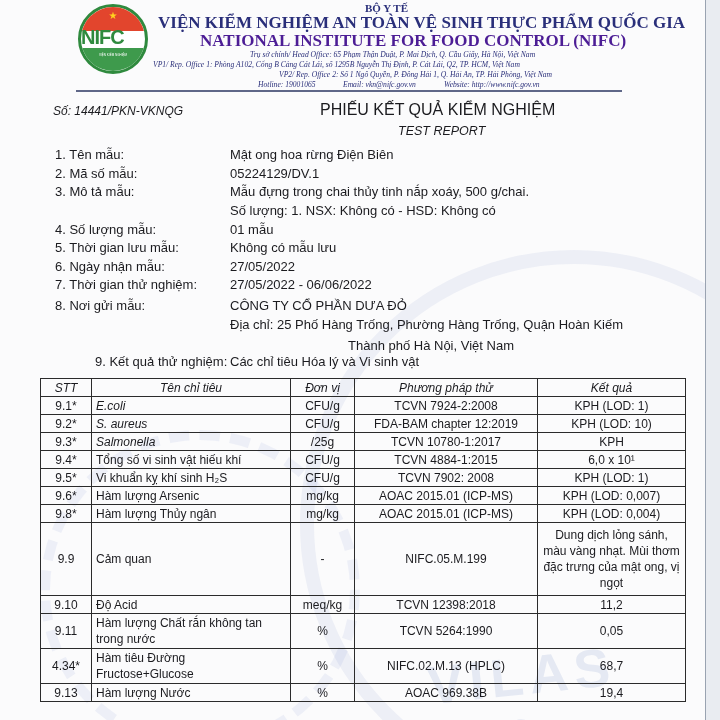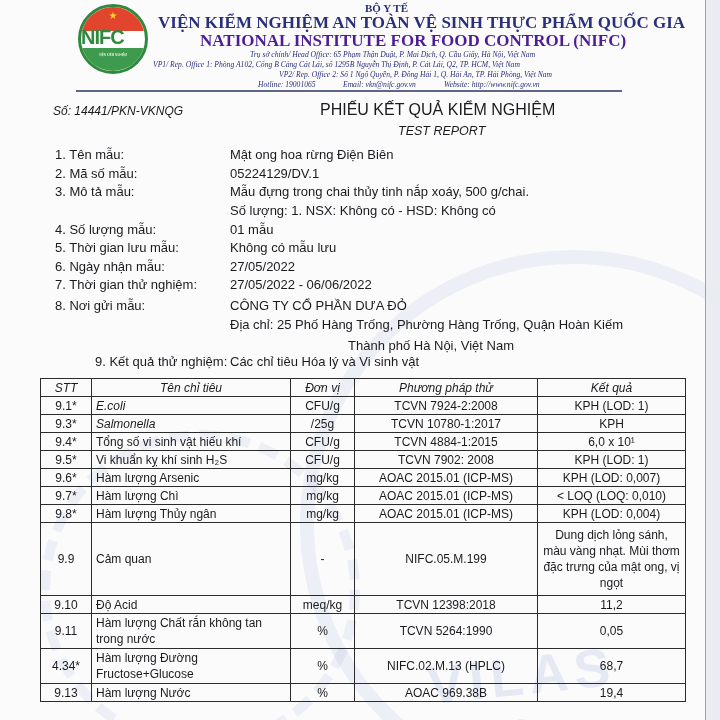--- a/index.html
+++ b/index.html
@@ -134,20 +134,27 @@
     </thead>
     <tbody>
       <tr>
         <td class="c-stt">9.1*</td>
         <td class="ital">E.coli</td>
         <td class="c-unit">CFU/g</td>
         <td class="c-meth">TCVN 7924-2:2008</td>
         <td class="c-res">KPH (LOD: 1)</td>
       </tr>
       <tr>
+        <td class="c-stt">9.2*</td>
+        <td class="ital">S. aureus</td>
+        <td class="c-unit">CFU/g</td>
+        <td class="c-meth">FDA-BAM chapter 12:2019</td>
+        <td class="c-res">KPH (LOD: 10)</td>
+      </tr>
+      <tr>
         <td class="c-stt">9.3*</td>
         <td class="ital">Salmonella</td>
         <td class="c-unit">/25g</td>
         <td class="c-meth">TCVN 10780-1:2017</td>
         <td class="c-res">KPH</td>
       </tr>
       <tr>
         <td class="c-stt">9.4*</td>
         <td>Tổng số vi sinh vật hiếu khí</td>
         <td class="c-unit">CFU/g</td>
@@ -162,27 +169,20 @@
         <td class="c-res">KPH (LOD: 1)</td>
       </tr>
       <tr>
         <td class="c-stt">9.6*</td>
         <td>Hàm lượng Arsenic</td>
         <td class="c-unit">mg/kg</td>
         <td class="c-meth">AOAC 2015.01 (ICP-MS)</td>
         <td class="c-res">KPH (LOD: 0,007)</td>
       </tr>
       <tr>
-        <td class="c-stt">9.7*</td>
-        <td>Hàm lượng Chì</td>
-        <td class="c-unit">mg/kg</td>
-        <td class="c-meth">AOAC 2015.01 (ICP-MS)</td>
-        <td class="c-res">&lt; LOQ (LOQ: 0,010)</td>
-      </tr>
-      <tr>
         <td class="c-stt">9.8*</td>
         <td>Hàm lượng Thủy ngân</td>
         <td class="c-unit">mg/kg</td>
         <td class="c-meth">AOAC 2015.01 (ICP-MS)</td>
         <td class="c-res">KPH (LOD: 0,004)</td>
       </tr>
       <tr>
         <td class="c-stt" style="height:72px;">9.9</td>
         <td>Cảm quan</td>
         <td class="c-unit">-</td>
@@ -198,21 +198,21 @@
       </tr>
       <tr>
         <td class="c-stt" style="height:34px;">9.11</td>
         <td class="wrap">Hàm lượng Chất rắn không tan trong nước</td>
         <td class="c-unit">%</td>
         <td class="c-meth">TCVN 5264:1990</td>
         <td class="c-res">0,05</td>
       </tr>
       <tr>
         <td class="c-stt" style="height:34px;">4.34*</td>
-        <td class="wrap">Hàm lượng Đường Fructose+Glucose</td>
+        <td class="wrap">Hàm tiêu Đường Fructose+Glucose</td>
         <td class="c-unit">%</td>
         <td class="c-meth">NIFC.02.M.13 (HPLC)</td>
         <td class="c-res">68,7</td>
       </tr>
       <tr>
         <td class="c-stt">9.13</td>
         <td>Hàm lượng Nước</td>
         <td class="c-unit">%</td>
         <td class="c-meth">AOAC 969.38B</td>
         <td class="c-res">19,4</td>

